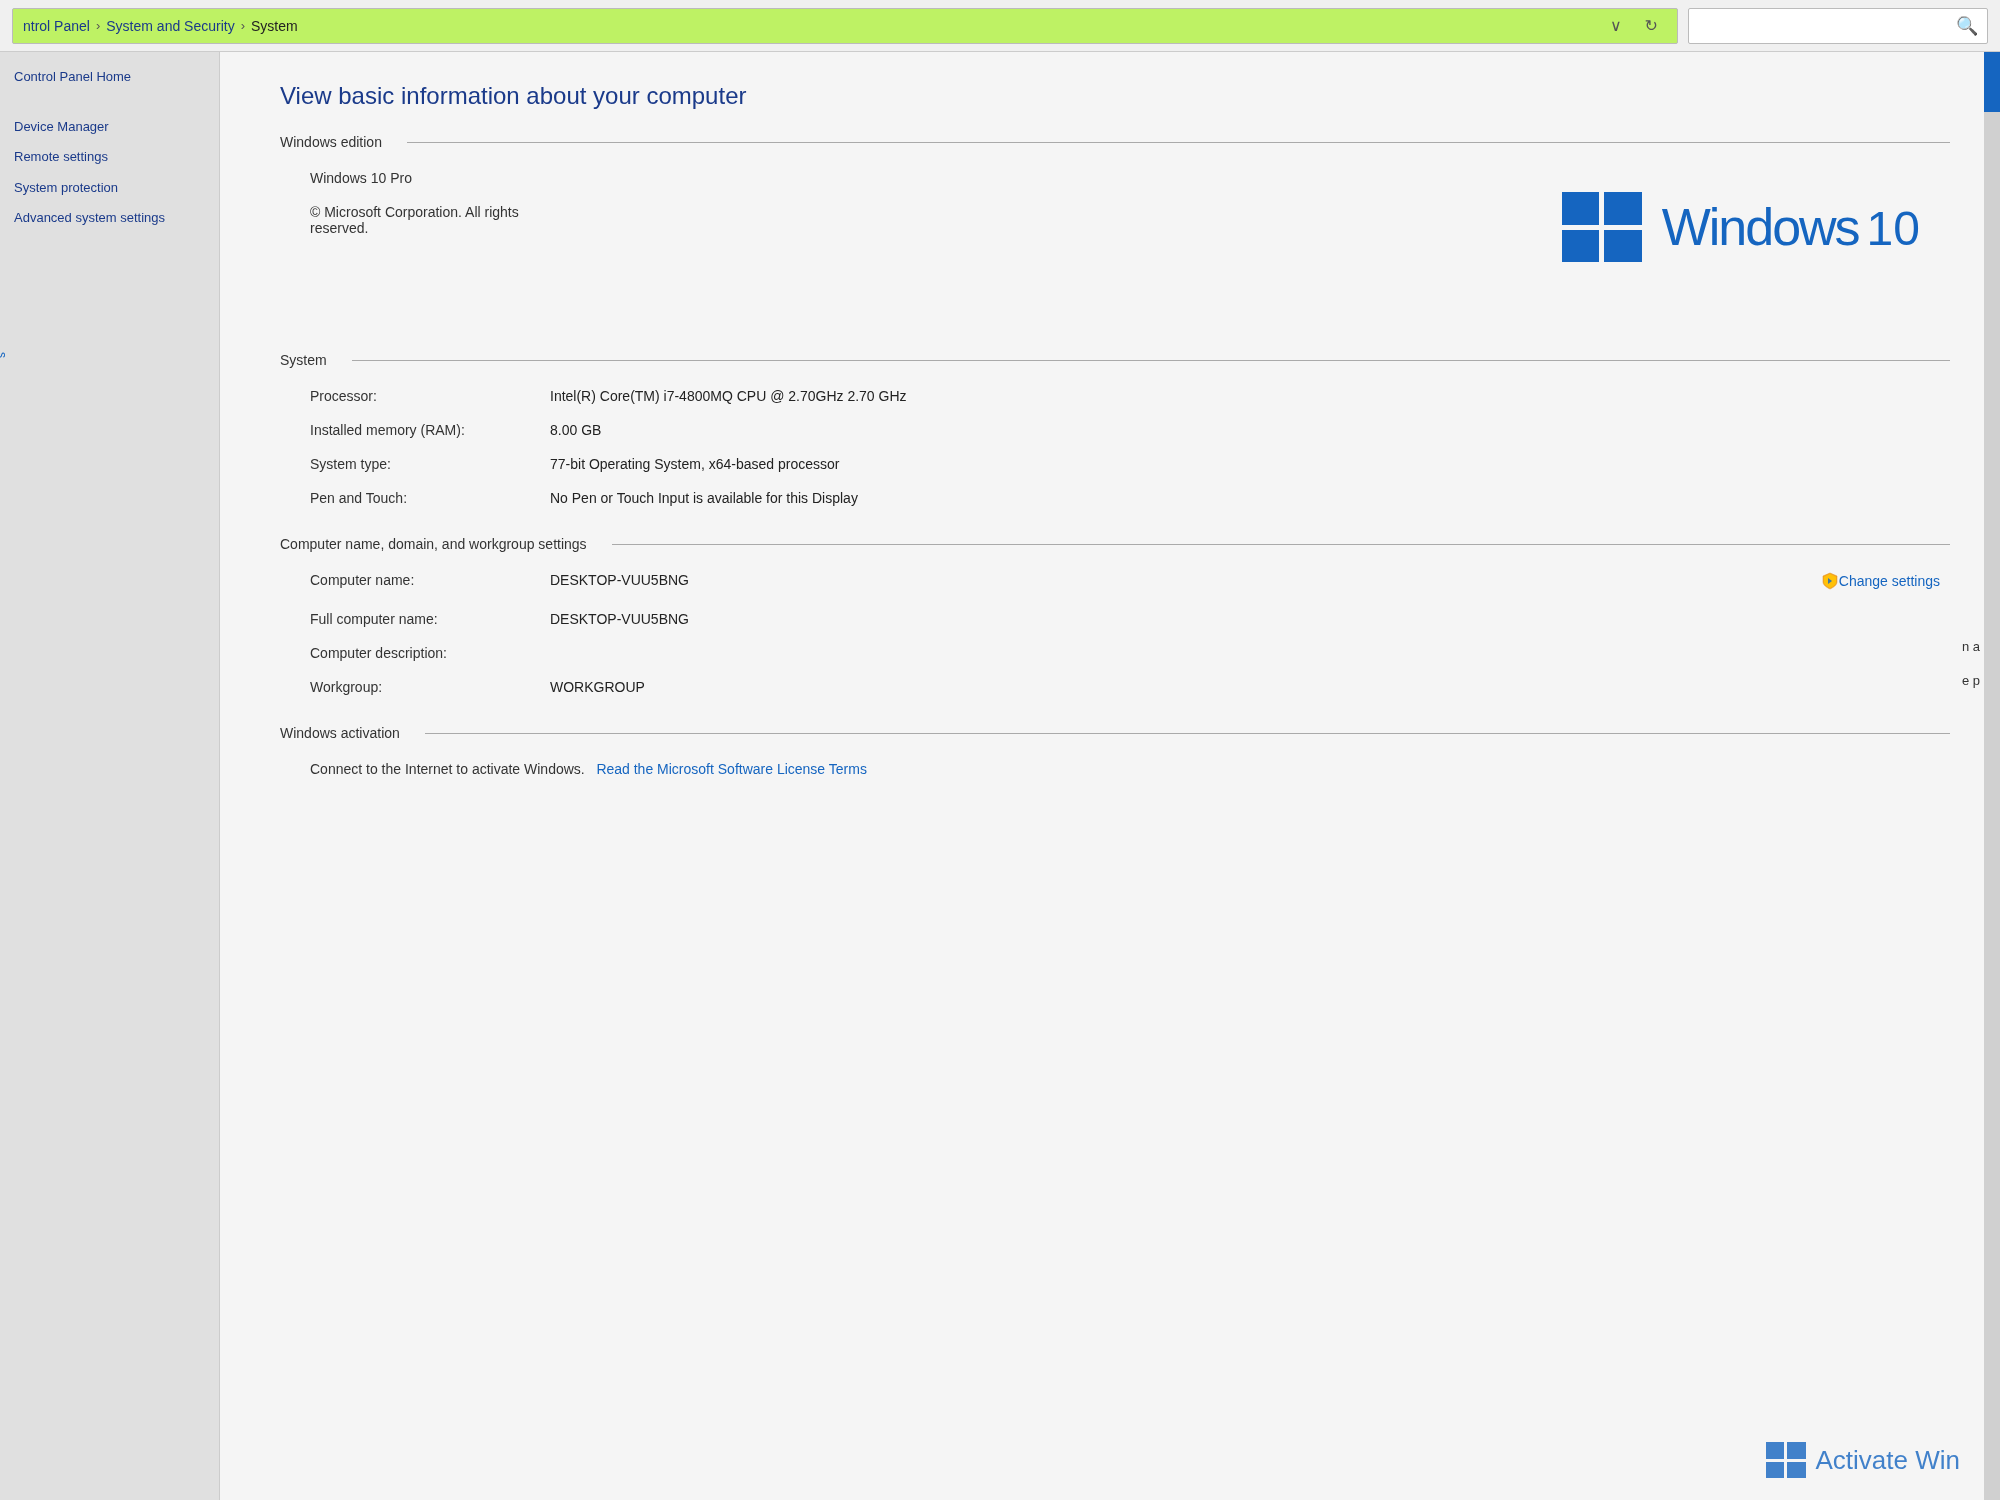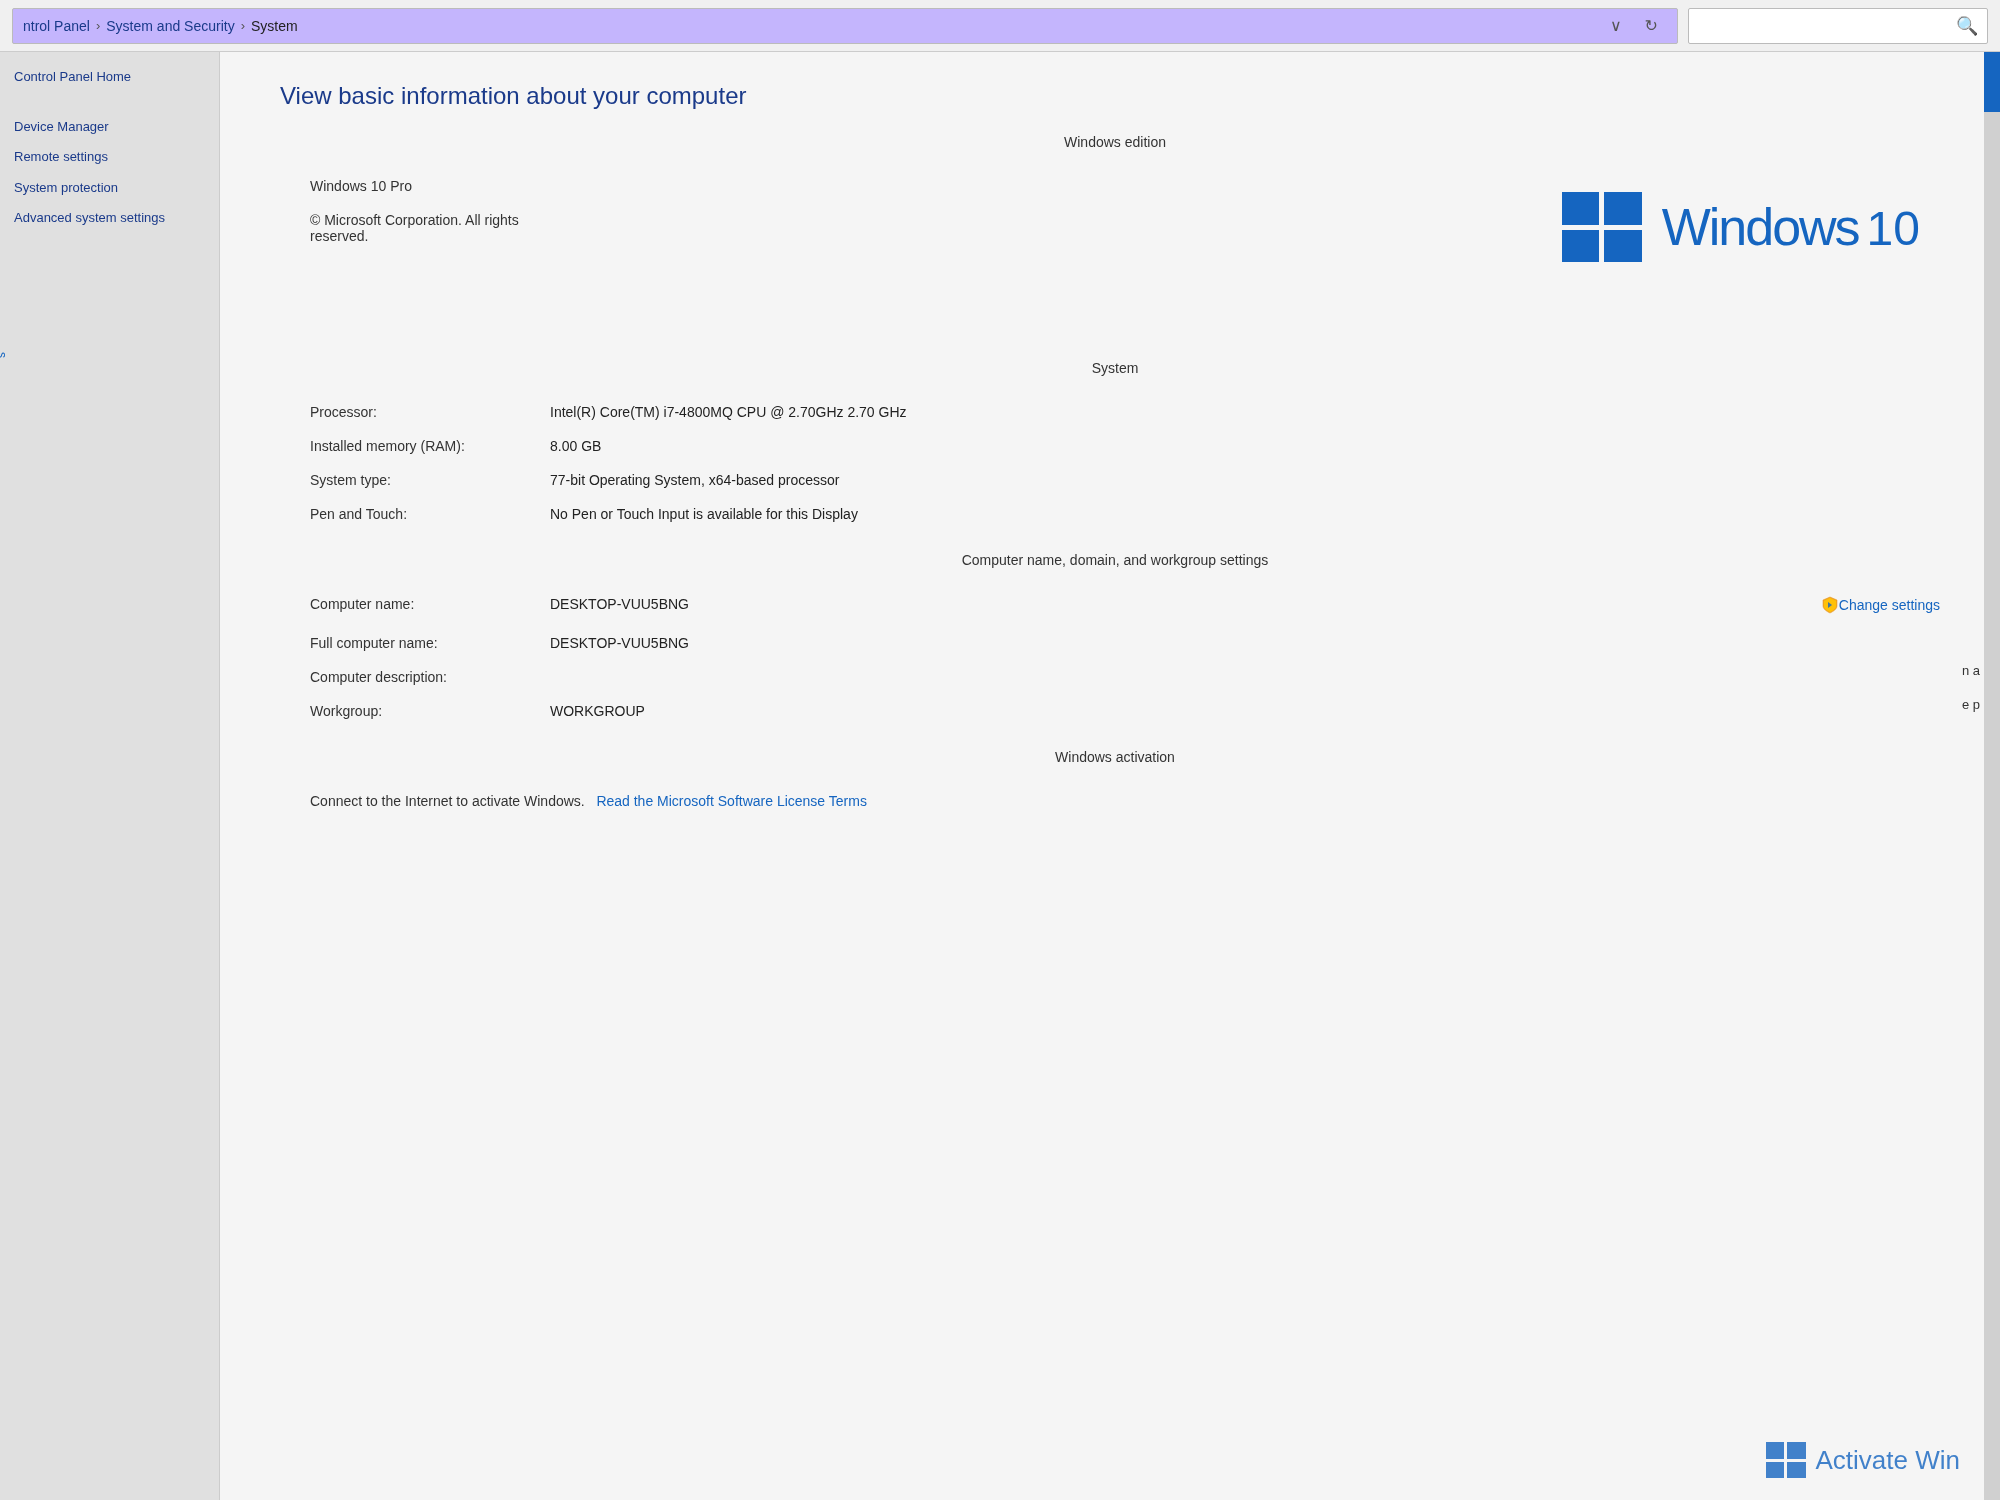--- a/index.html
+++ b/index.html
@@ -21,21 +21,21 @@
       border-bottom: 1px solid #ccc;
       padding: 8px 12px;
       gap: 10px;
       height: 52px;
     }
 
     .breadcrumb-container {
       display: flex;
       align-items: center;
       flex: 1;
-      background: #c4b5fd;
+      background: #bef264;
       border: 1px solid #bbb;
       border-radius: 2px;
       padding: 4px 10px;
       height: 36px;
       gap: 6px;
     }
 
     .breadcrumb-text {
       color: #1a3a8a;
       font-size: 14px;
@@ -153,23 +153,22 @@
     }
 
     
     .section {
       margin-bottom: 24px;
     }
 
     .section-header {
       display: flex;
       align-items: center;
-      gap: 8px;
+      gap: 25px;
       margin-bottom: 14px;
-      flex-direction: column;
     }
 
     .section-title {
       font-size: 14px;
       color: #333;
       white-space: nowrap;
     }
 
     .section-line {
       flex: 1;

